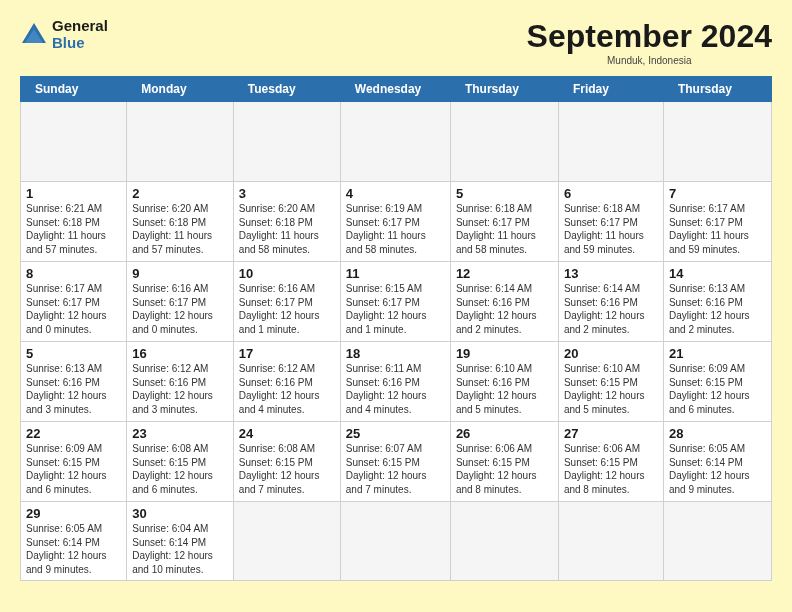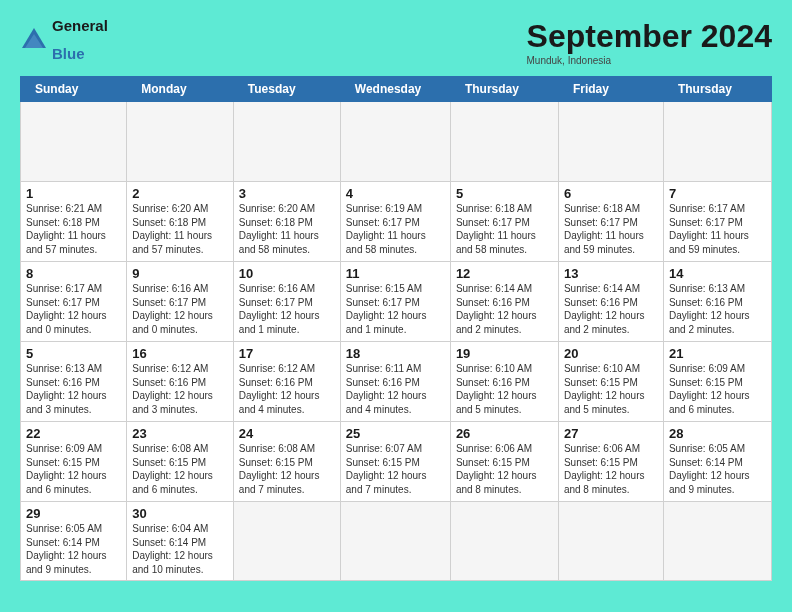--- a/index.html
+++ b/index.html
@@ -7,47 +7,47 @@
       font-family: Arial, sans-serif;
       background: #fff;
       width: 792px;
       height: 612px;
       overflow: hidden;
     }
     .page {
       width: 792px;
       height: 612px;
       padding: 18px 20px 14px 20px;
-      background: #5eead4;
+      background: #fef9c3;
     }
     .header {
       display: flex;
       justify-content: space-between;
       align-items: flex-start;
       margin-bottom: 10px;
     }
     .logo {
       display: flex;
       align-items: center;
       gap: 4px;
     }
     .logo-text {
       font-size: 15px;
       font-weight: bold;
       color: #1a1a1a;
       line-height: 1.1;
     }
     .logo-text .general { display: block; }
-    .logo-text .blue { color: #2c6fad; display: block; margin-top: 11px; }
+    .logo-text .blue { color: #2c6fad; display: block; }
     .logo-icon {
       width: 28px;
       height: 28px;
     }
     .title-area {
-      text-align: left;
+      text-align: center;
     }
     .month-title {
       font-size: 32px;
       font-weight: bold;
       color: #1a1a1a;
     }
     .location {
       font-size: 10px;
       color: #444;
     }

